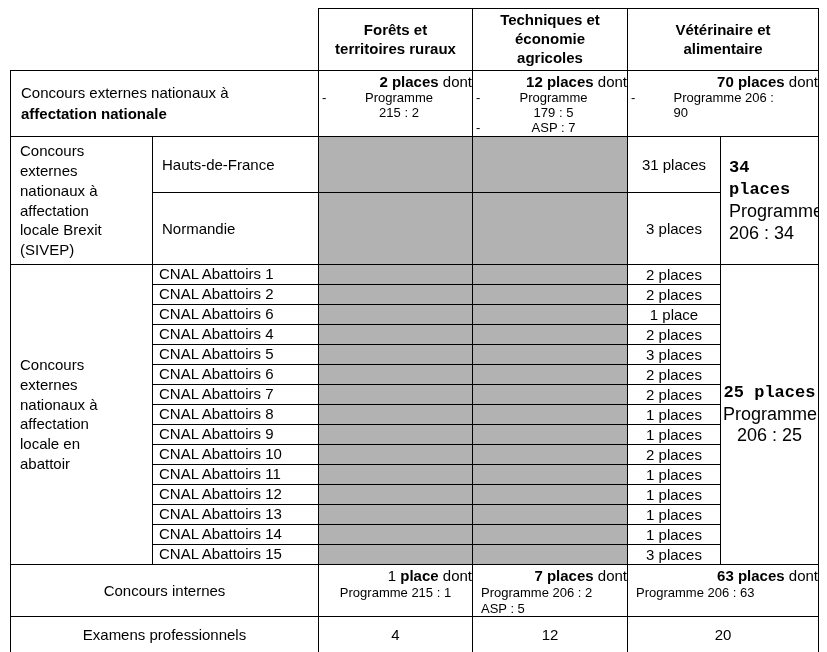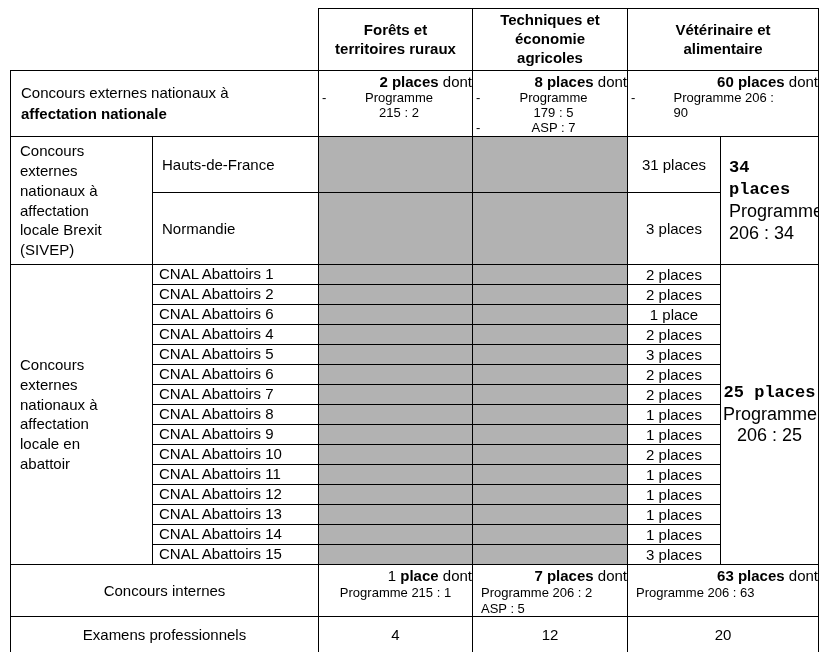--- a/index.html
+++ b/index.html
@@ -104,26 +104,26 @@
   <tr style="height:65px">
     <td colspan="2" class="row1-label">
       <span class="line">Concours externes nationaux à</span>
       <span class="line bold">affectation nationale</span>
     </td>
     <td class="val-top">
       <div class="headline"><b>2 places</b><span> dont</span></div>
       <div class="bullet"><span class="dash">-</span><span class="btext bw-sm">Programme 215 : 2</span></div>
     </td>
     <td class="val-top">
-      <div class="headline"><b>8 places</b><span> dont</span></div>
+      <div class="headline"><b>12 places</b><span> dont</span></div>
       <div class="bullet"><span class="dash">-</span><span class="btext bw-sm">Programme 179 : 5</span></div>
       <div class="bullet"><span class="dash">-</span><span class="btext bw-sm">ASP : 7</span></div>
     </td>
     <td colspan="2" class="val-top">
-      <div class="headline"><b>60 places</b><span> dont</span></div>
+      <div class="headline"><b>70 places</b><span> dont</span></div>
       <div class="bullet"><span class="dash">-</span><span class="btext bw-lg">Programme 206 : 90</span></div>
     </td>
   </tr>
 
   <tr style="height:52px">
     <td rowspan="2" class="label-a">Concours
 externes
 nationaux à
 affectation
 locale Brexit

